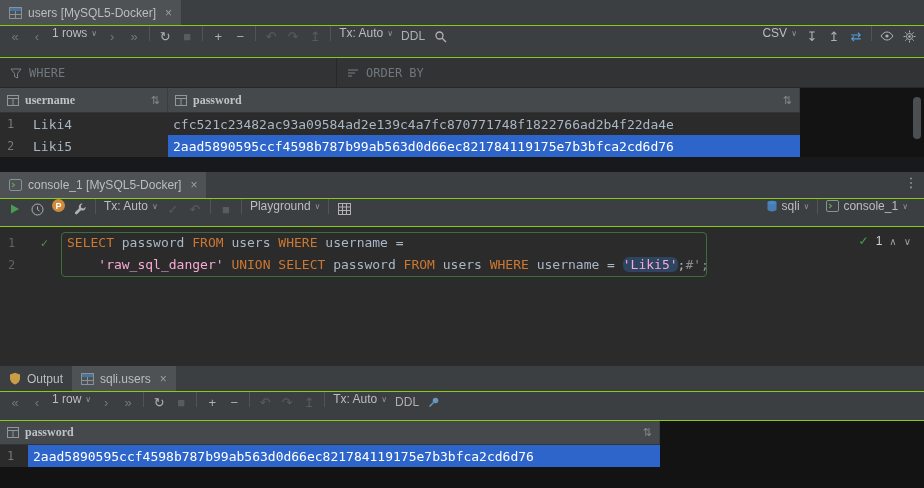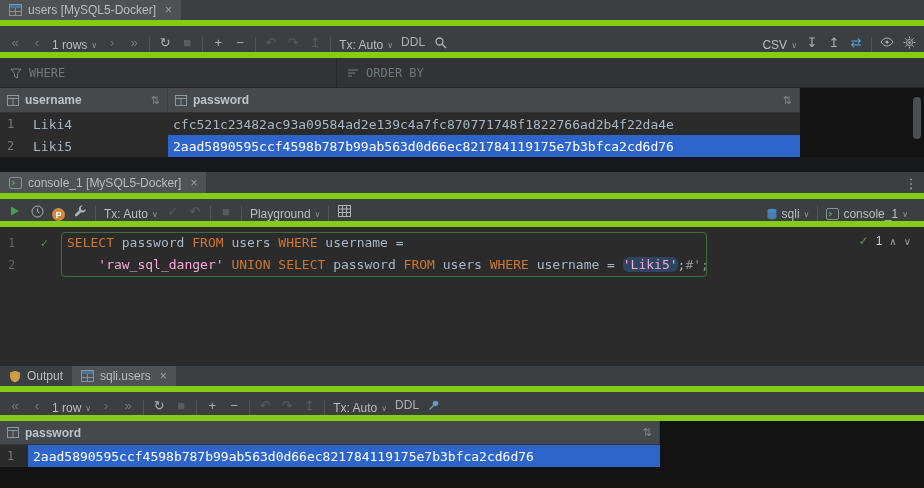--- a/index.html
+++ b/index.html
@@ -1,18 +1,18 @@
 <!DOCTYPE html>
 <html><head>
 <meta charset="utf-8">
 <style>
   *{box-sizing:border-box;margin:0;padding:0}
   body{background:#1a1a1a;font-family:"Liberation Sans",sans-serif}
   .app{position:relative;width:924px;height:488px;background:#131313;overflow:hidden;font-size:12px;color:#bbbdbf}
-  .bar{background:#3c3f41;display:flex;align-items:flex-end;border-bottom:6px solid #84cc16;width:100%}
+  .bar{background:#3c3f41;display:flex;align-items:flex-start;border-bottom:1px solid #84cc16;width:100%}
   .tabbar-top{height:26px}
   .tabbar-console{height:27px}
   .tabbar-bottom{height:27px;border-top:1px solid #2a2c2e}
   .tab{height:100%;display:flex;align-items:center;gap:6px;padding:0 9px;color:#bbbdbf;cursor:default}
   .tab.active{background:#4e5254}
   .tab .close{color:#9aa0a3;font-size:12px;margin-left:3px}
   .toolbar-top{height:32px;padding:0 8px;gap:8px}
   .toolbar-console{height:28px;padding:0 8px;gap:8px}
   .toolbar-bottom{height:29px;padding:0 8px;gap:8px}
   .tbtn{display:inline-flex;align-items:center;justify-content:center;min-width:14px;height:20px;font-size:13px;color:#aeb0b2;cursor:default}
@@ -23,21 +23,21 @@
   .dd{display:inline-flex;align-items:center;gap:4px;color:#bbbdbf;cursor:default}
   .chev{font-size:8px;color:#929round;color:#939698}
   .spacer{margin-left:auto}
   .pbadge{width:13px;height:13px;border-radius:50%;background:#d08a3e;color:#fff;font-size:9px;font-weight:bold;display:inline-flex;align-items:center;justify-content:center}
   
   .filterbar{height:30px;background:#313335;border-bottom:1px solid #26282a;display:flex;align-items:stretch;font-family:"DejaVu Sans Mono",monospace;font-size:12px;color:#70787d;width:100%}
   .fsec{display:flex;align-items:center;gap:7px;padding:0 10px}
   .fsec.where{width:336px}
   .fdiv{width:1px;background:#26282a}
   
-  .ghead{height:25px;background:#45494b;display:flex;font-family:Liberation Sans, sans-serif;font-size:12px;font-weight:bold;color:#bcc3c9;border-bottom:1px solid #323537}
+  .ghead{height:25px;background:#45494b;display:flex;font-family:Liberation Serif, serif;font-size:12px;font-weight:bold;color:#bcc3c9;border-bottom:1px solid #323537}
   .ghead.short{height:24px}
   .hcell{display:flex;align-items:center;gap:6px;padding:0 7px;border-right:1px solid #3b3e40;height:100%}
   .sorticon{margin-left:auto;font-weight:normal;color:#85898c;font-size:11px}
   .grid-row{height:22px;background:#2b2b2b;display:flex;font-family:"DejaVu Sans Mono",monospace;font-size:13px;color:#a9b7c6}
   .gcell{display:flex;align-items:center;padding:0 5px;height:100%}
   .gutter{width:28px;color:#787878;font-size:12px;padding-left:7px;flex:none}
   .cell-u{width:140px}
   .cell-p{width:632px}
   .selected{background:#2d65ca;color:#ffffff}
   .gap1{height:15px;background:#17191a;width:100%}

